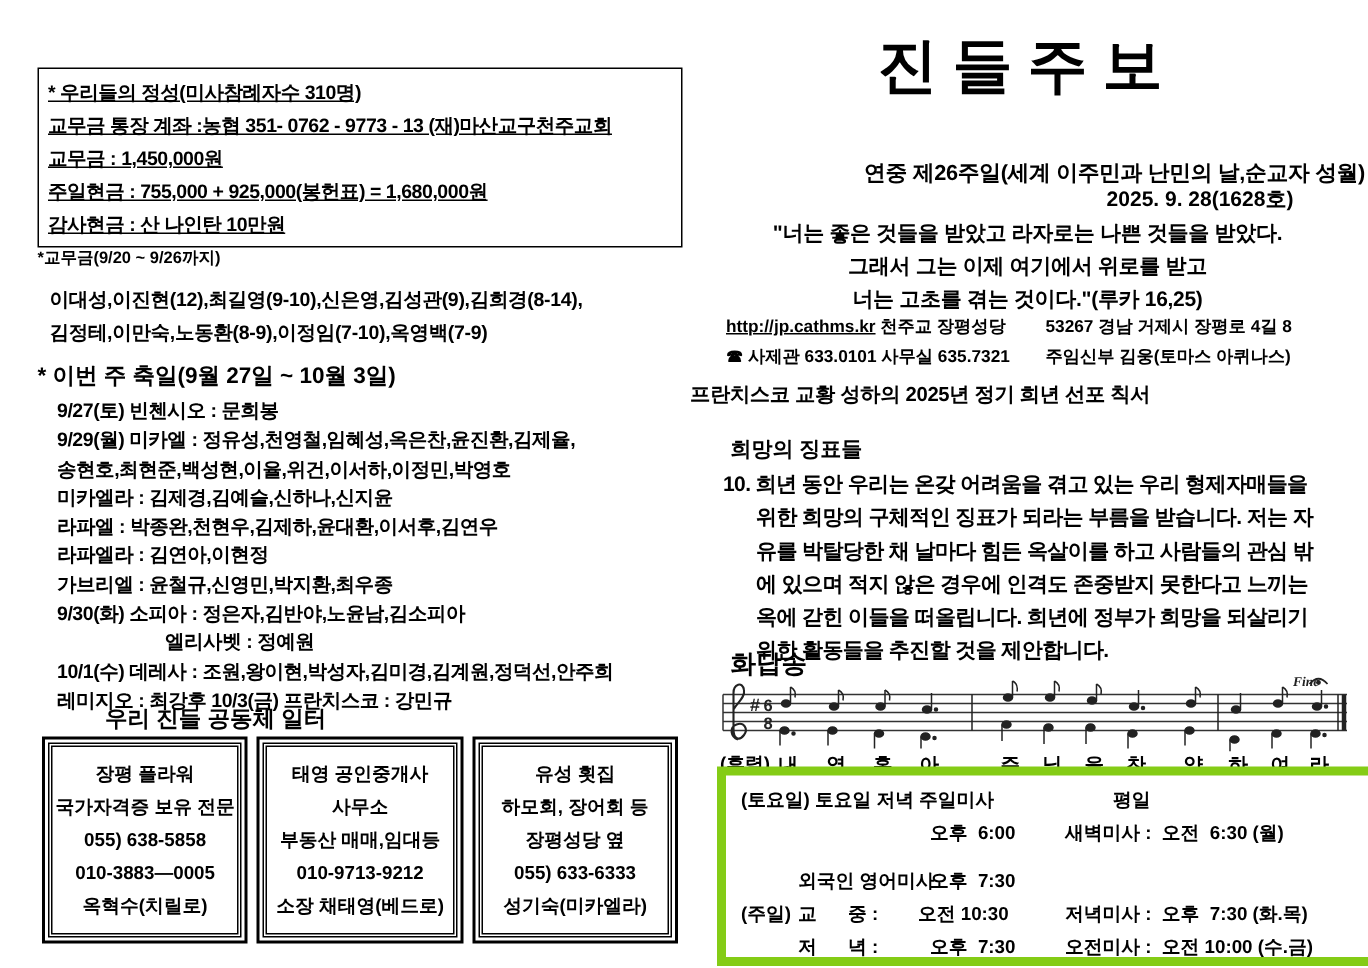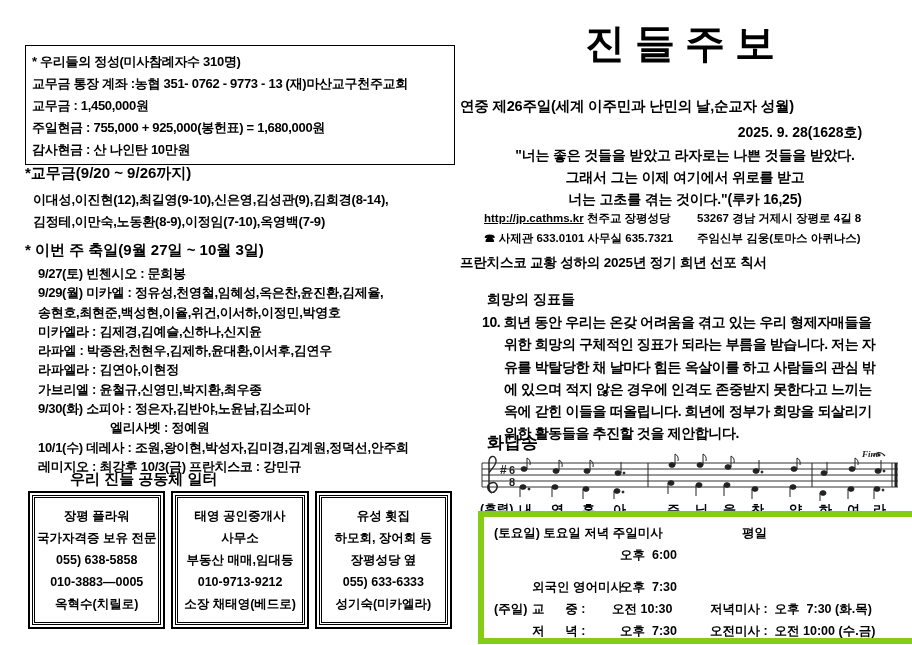--- a/index.html
+++ b/index.html
@@ -3,39 +3,39 @@
 <meta charset="utf-8">
 <style>
   html,body{margin:0;padding:0;background:#fff;}
   .page{position:relative;width:912px;height:645px;background:#ffffff;color:#000;
         font-family:"Liberation Sans",sans-serif;font-weight:bold;overflow:hidden;}
   .abs{position:absolute;}
   .nowrap{white-space:nowrap;}
 
   
   .off-box{left:25px;top:45px;width:416px;height:108px;border:1px solid #000;
-           padding:5px 6px;font-size:13px;line-height:22px;letter-spacing:-0.3px;}
+           padding:5px 6px;font-size:13px;line-height:22px;letter-spacing:-0.3px;text-decoration:underline;}
   .off-box div{white-space:nowrap;}
-  .gyomu-head{left:25px;top:164px;font-size:15px;}
+  .gyomu-head{left:25px;top:164px;font-size:11px;}
   .gyomu-lines{left:33px;top:189px;font-size:13px;line-height:22px;letter-spacing:-0.2px;}
   .feast-head{left:25px;top:241px;font-size:15px;}
   .feast-lines{left:38px;top:264px;font-size:13px;line-height:19.3px;letter-spacing:-0.3px;}
   .feast-lines div{white-space:nowrap;}
   .feast-indent{padding-left:72px;}
   .work-head{left:25px;top:470px;font-size:15px;margin-left:45px;}
   .adrow{left:28px;top:491px;width:424px;display:flex;gap:6px;}
   .adbox{flex:1;border:2px solid #000;padding:2px;background:#fff;}
   .adbox-inner{border:3px double #000;padding:7px 2px;text-align:center;
                font-size:12.5px;line-height:22px;}
   .adbox-inner div{white-space:nowrap;}
 
   
   .masthead-title{left:460px;top:16px;width:450px;text-align:center;
         font-family:"Liberation Serif",serif;font-size:40px;letter-spacing:10px;}
-  .edition{left:460px;top:97px;width:450px;text-align:left;font-size:14.5px;letter-spacing:-0.2px;}
+  .edition{left:460px;top:106px;width:450px;text-align:right;font-size:14.5px;letter-spacing:-0.2px;}
   .issue-date{left:700px;top:124px;width:200px;text-align:center;font-size:14px;}
   .verse{left:460px;top:144px;width:450px;text-align:center;font-size:14px;line-height:22px;letter-spacing:-0.2px;}
   .contact-l{left:484px;top:208px;font-size:11.5px;line-height:20px;}
   .contact-r{left:697px;top:208px;font-size:11.5px;line-height:20px;}
   .contact-l a{color:#000;}
   .bull-head{left:460px;top:254px;width:450px;text-align:left;font-size:13.5px;letter-spacing:-0.2px;}
   .hope-head{left:487px;top:291px;font-size:14px;}
   .bull-para{left:482px;top:311px;width:424px;font-size:14px;line-height:22.3px;
              letter-spacing:-0.4px;}
   .bull-para .cont{padding-left:22px;white-space:nowrap;}
@@ -286,20 +286,21 @@
     <span class="lyric" style="left:311px">양</span>
     <span class="lyric" style="left:341px">하</span>
     <span class="lyric" style="left:369px">여</span>
     <span class="lyric" style="left:395px">라</span>
   </div>
 
   <div class="abs mass-box">
     <span style="left:10px;top:8px">(토요일) 토요일 저녁 주일미사</span>
     <span style="left:258px;top:8px">평일</span>
     <span style="left:136px;top:30px">오후  6:00</span>
+    <span style="left:226px;top:30px">새벽미사 :  오전  6:30 (월)</span>
     <span style="left:48px;top:62px">외국인 영어미사</span>
     <span style="left:136px;top:62px">오후  7:30</span>
     <span style="left:10px;top:84px">(주일)</span>
     <span style="left:48px;top:84px">교      중 :</span>
     <span style="left:128px;top:84px">오전 10:30</span>
     <span style="left:226px;top:84px">저녁미사 :  오후  7:30 (화.목)</span>
     <span style="left:48px;top:106px">저      녁 :</span>
     <span style="left:136px;top:106px">오후  7:30</span>
     <span style="left:226px;top:106px">오전미사 :  오전 10:00 (수.금)</span>
   </div>

